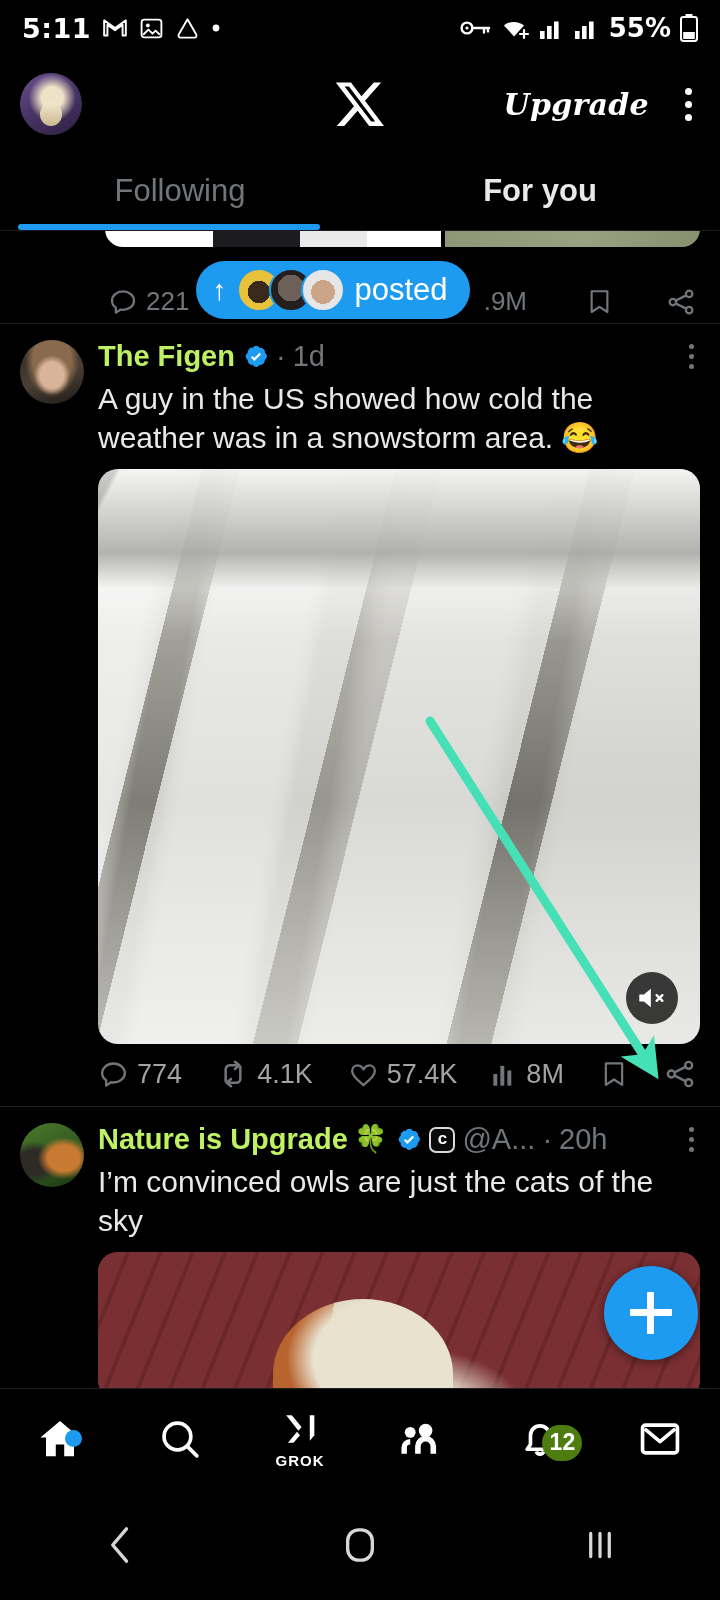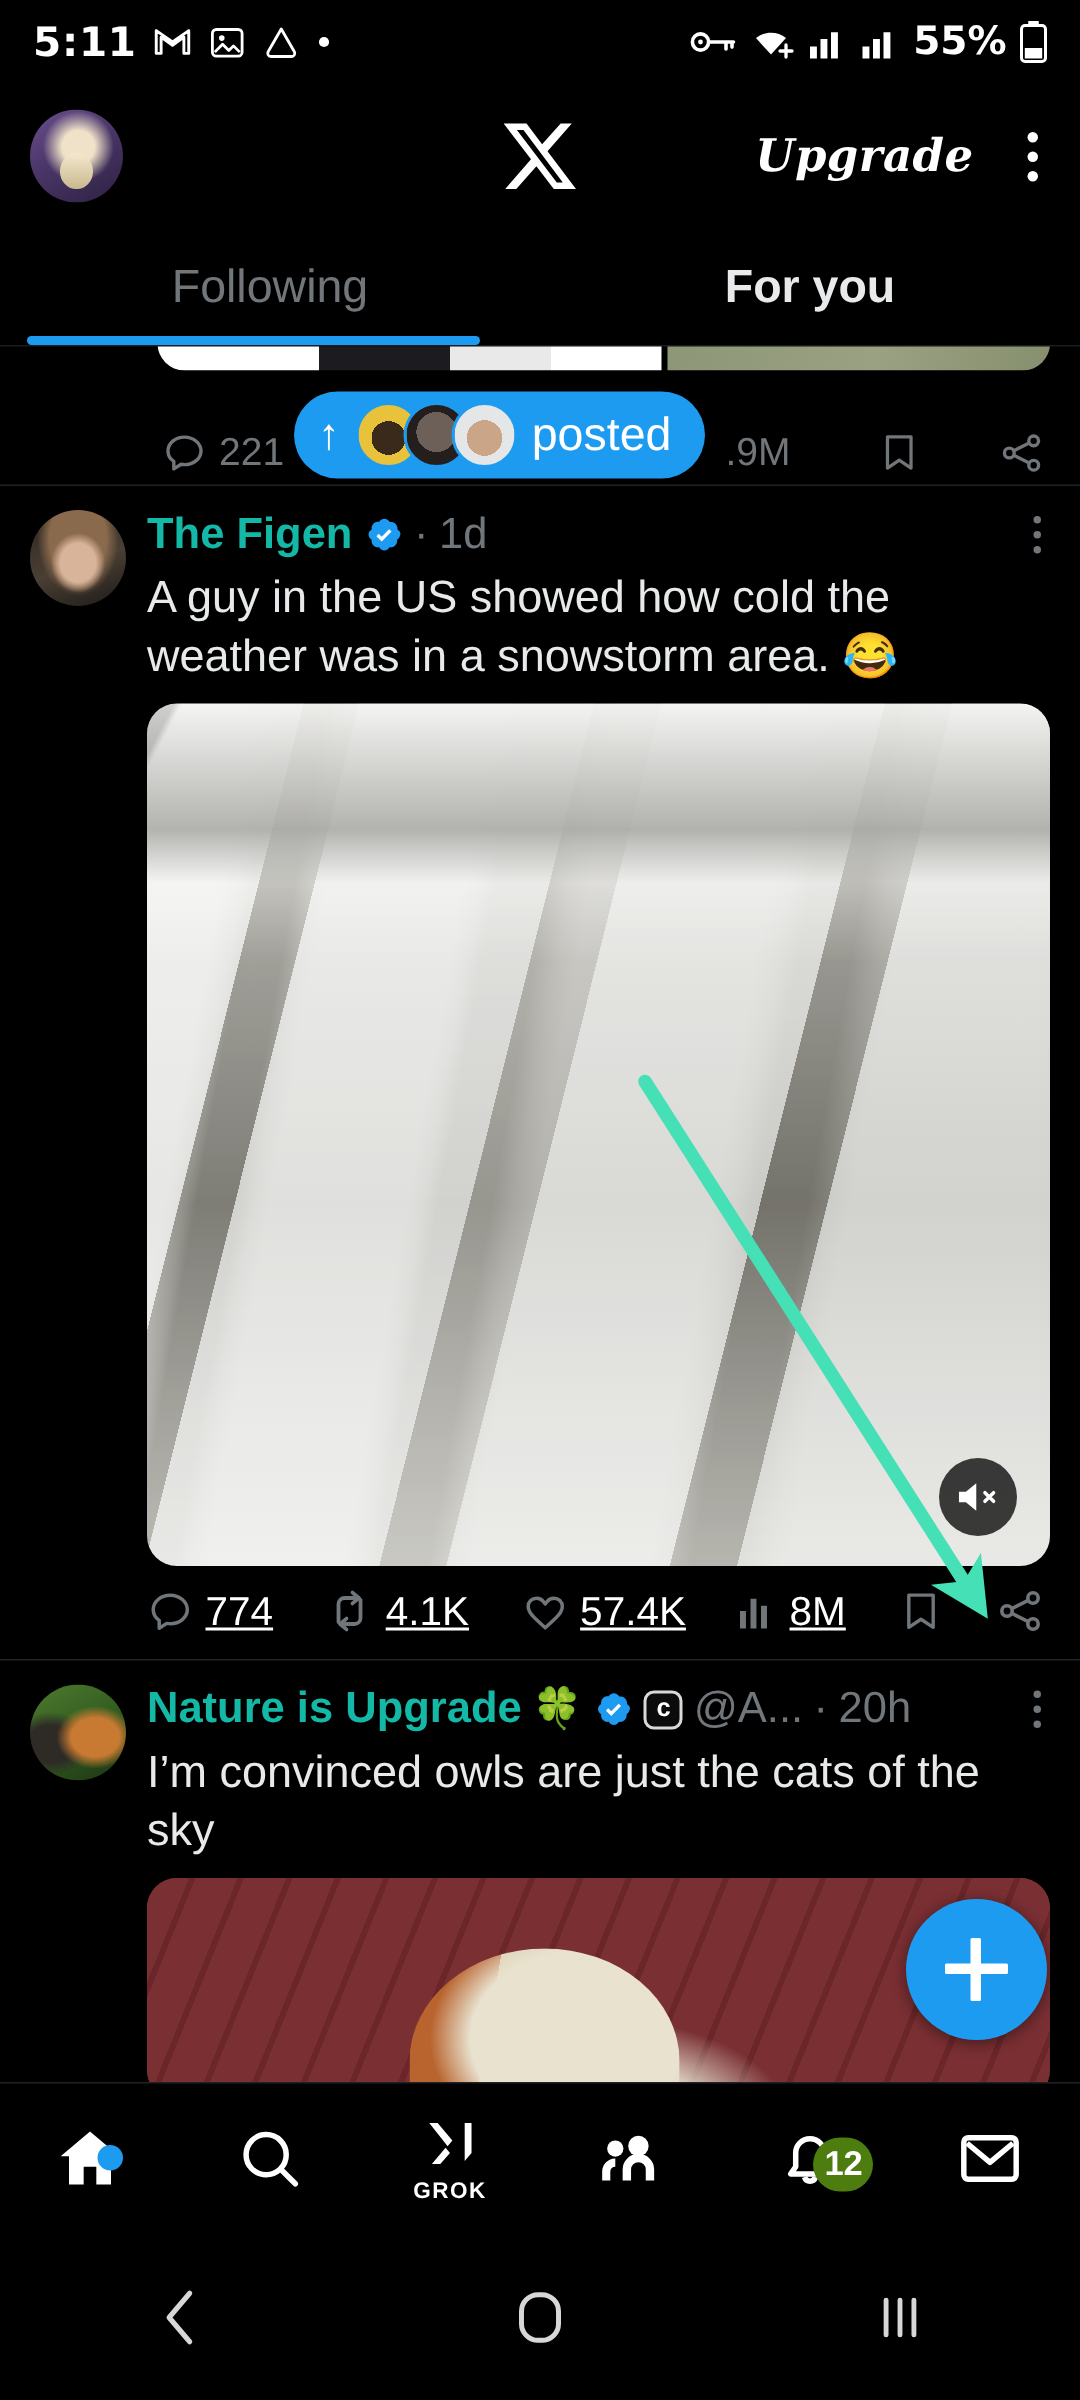--- a/index.html
+++ b/index.html
@@ -101,21 +101,21 @@
       linear-gradient(160deg,#2b2520,#4a3f34 55%,#1d1a17);
   }
   .av-nature {
     background:
       radial-gradient(ellipse at 68% 55%, #c87a32 0 26%, rgba(200,122,50,0) 42%),
       radial-gradient(ellipse at 22% 62%, #2e2a26 0 22%, rgba(46,42,38,0) 38%),
       linear-gradient(150deg,#4e7a2e,#2f5a1f 55%,#1d3313);
   }
   .p-body { flex:1; min-width:0; }
   .p-head { display:flex; align-items:center; gap:7px; font-size:29px; line-height:1.1; }
-  .p-name { color:#14b8a6; font-weight:700; white-space:nowrap; }
+  .p-name { color:#bef264; font-weight:700; white-space:nowrap; }
   .p-handle, .p-dot, .p-time { color:#71767b; font-weight:400; white-space:nowrap; }
   .p-kebab { margin-left:auto; display:flex; flex-direction:column; gap:5px; padding:4px 6px; }
   .p-kebab i { width:5px; height:5px; border-radius:50%; background:#71767b; }
   .badge-verified { width:27px; height:27px; flex:none; }
   .badge-affiliate {
     width:26px; height:26px; border-radius:7px; background:#0b0b0c;
     border:2px solid #d9d9d9; color:#fff; font-size:17px; font-weight:700;
     display:flex; align-items:center; justify-content:center; flex:none;
   }
   .p-text { color:#e7e9ea; font-size:30px; line-height:1.3; margin-top:6px; }
@@ -158,21 +158,21 @@
       linear-gradient(100deg,#b9642f 0 30%, #d9cdb0 30% 72%, #ddd4bd 72% 100%);
     filter:blur(.4px);
   }
   .mute-btn {
     position:absolute; right:22px; bottom:20px; width:52px; height:52px;
     border-radius:50%; background:rgba(18,18,18,.82);
     display:flex; align-items:center; justify-content:center;
   }
   .p-actions {
     display:flex; align-items:center; justify-content:space-between;
-    color:#ffffff; font-size:27px; padding:14px 4px 16px 0;text-decoration:underline;
+    color:#a3a3a3; font-size:27px; padding:14px 4px 16px 0;
   }
   .p-actions .act { gap:8px; }
 
   .fab {
     position:absolute; right:22px; width:94px; height:94px; border-radius:50%;
     background:#1d9bf0; display:flex; align-items:center; justify-content:center;
     z-index:20; box-shadow:0 2px 10px rgba(0,0,0,.45);
   }
   .fab-plus { position:relative; width:42px; height:42px; }
   .fab-plus::before, .fab-plus::after {

